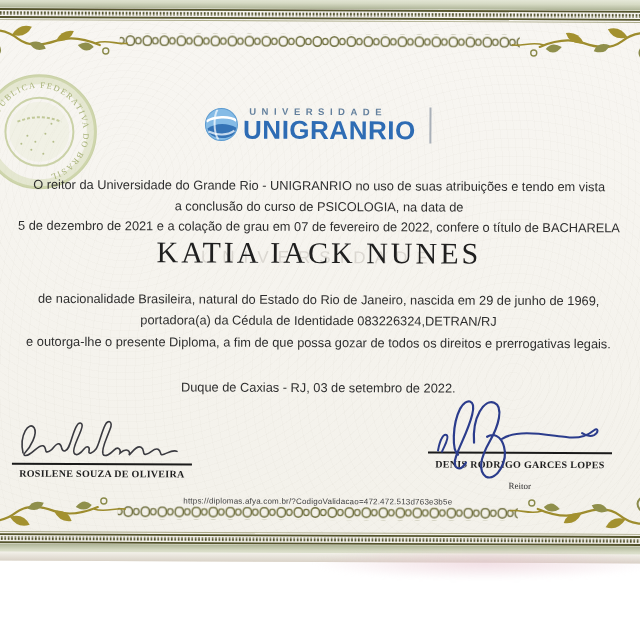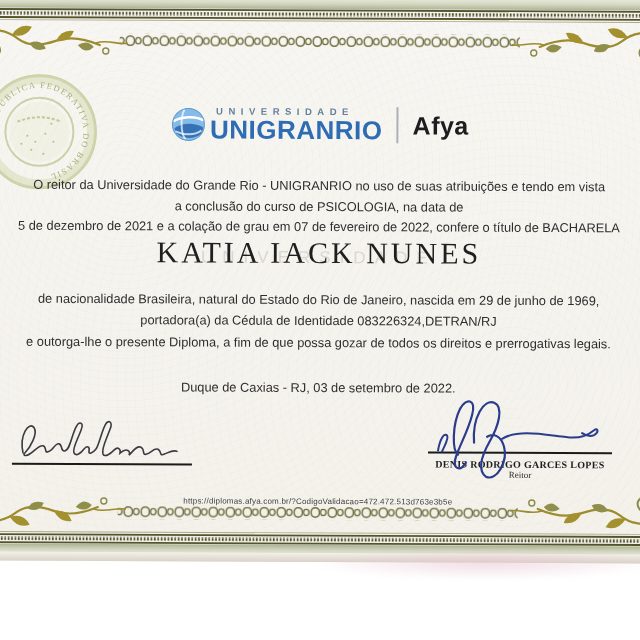--- a/index.html
+++ b/index.html
@@ -32,21 +32,21 @@
              font-size:17px;letter-spacing:9px;color:rgba(150,145,138,.28);
              font-family:"Liberation Sans",sans-serif;}
   .name{position:relative;font-family:"Liberation Serif",serif;font-size:30px;
         letter-spacing:3px;color:#1f1f1f;}
   .sig{position:absolute;text-align:center;}
   .sig-left{left:40px;top:420px;width:184px;}
   .sig-right{left:454px;top:398px;width:192px;height:96px;}
   .sig-line{height:1.6px;background:#1a1a1a;margin:0 2px;}
   .sig-name{font-family:"Liberation Serif",serif;font-weight:bold;font-size:10px;
             color:#1d1d1d;letter-spacing:.3px;margin-top:3px;}
-  .sig-title{font-family:"Liberation Serif",serif;font-size:9px;color:#2a2a2a;margin-top:1px;}
+  .sig-title{font-family:"Liberation Serif",serif;font-size:9px;color:#2a2a2a;margin-top:12px;}
   .sig-right .sig-scribble{position:absolute;left:0;top:-6px;pointer-events:none;}
   .sig-right .sig-line{position:absolute;left:2px;right:2px;top:57px;}
   .sig-right .sig-name{position:absolute;left:0;right:0;top:61px;}
   .sig-right .sig-title{position:absolute;left:0;right:0;top:74px;}
   .url-line{position:absolute;left:0;right:0;top:501px;text-align:center;
             font-size:8px;color:#3c3c3c;letter-spacing:.2px;}
   .paper-edge{position:absolute;left:0;right:0;bottom:0;height:9px;
               background:linear-gradient(#f3f1ea,#d9d2c7);}
   .photo-smudge{position:absolute;left:310px;top:552px;width:350px;height:28px;
                 background:radial-gradient(ellipse at 50% 40%, rgba(231,196,206,.55), rgba(231,196,206,0) 70%);
@@ -122,21 +122,20 @@
         <path d="M3,15 C10,10 26,9 33,14" stroke="#ffffff" stroke-width="2.5" fill="none"></path>
         <path d="M5,25 C14,29 24,29 31,24" stroke="#eaf3fb" stroke-width="2" fill="none" opacity="0.8"></path>
         <path d="M14,3 C10,10 10,26 15,33" stroke="#ffffff" stroke-width="2" fill="none" opacity="0.7"></path>
         <circle cx="18" cy="18" r="16" fill="none" stroke="#5d9bd0" stroke-width="1"></circle>
       </svg>
       <div class="logo-stack">
         <div class="universidade">UNIVERSIDADE</div>
         <div class="unigranrio">UNIGRANRIO</div>
       </div>
       <div class="logo-divider"></div>
-      <div class="afya">Afya</div>
     </div>
 
     <div class="bodyline l1">O reitor da Universidade do Grande Rio - UNIGRANRIO no uso de suas atribuições e tendo em vista</div>
     <div class="bodyline l2">a conclusão do curso de PSICOLOGIA, na data de</div>
     <div class="bodyline l3">5 de dezembro de 2021 e a colação de grau em 07 de fevereiro de 2022, confere o título de BACHARELA</div>
 
     <div class="name-wrap">
       <div class="watermark">UNIVERSIDADE</div>
       <div class="name">KATIA IACK NUNES</div>
     </div>
@@ -144,20 +143,21 @@
     <div class="bodyline l4">de nacionalidade Brasileira, natural do Estado do Rio de Janeiro, nascida em 29 de junho de 1969,</div>
     <div class="bodyline l5">portadora(a) da Cédula de Identidade 083226324,DETRAN/RJ</div>
     <div class="bodyline l6">e outorga-lhe o presente Diploma, a fim de que possa gozar de todos os direitos e prerrogativas legais.</div>
     <div class="bodyline dateline">Duque de Caxias - RJ, 03 de setembro de 2022.</div>
 
     <div class="sig sig-left">
       <svg width="176" height="44" viewBox="0 0 170 44" aria-hidden="true">
         <path d="M6,38 C2,20 12,6 17,13 C21,19 13,33 8,38 C5,41 9,42 13,39 C18,36 22,30 26,31 C30,32 27,38 31,37 C36,36 38,28 42,29 C46,30 43,37 48,36 C53,35 54,22 59,12 C62,6 67,7 64,15 C60,26 55,34 57,38 C59,42 64,38 67,34 C70,30 73,32 72,36 C71,40 76,38 79,34 C82,30 84,18 88,10 C91,4 96,6 93,14 C89,25 84,34 86,39 C88,43 94,38 97,35 C101,31 104,34 103,38 C110,32 114,36 112,40 C116,36 120,30 124,32 C128,34 125,40 129,39 C134,38 137,32 141,34 C145,36 142,41 147,39 C152,37 156,34 160,36" fill="none" stroke="#3a3a40" stroke-width="1.6" stroke-linecap="round"></path>
       </svg>
       <div class="sig-line"></div>
+      <div class="sig-name">ROSILENE SOUZA DE OLIVEIRA</div>
     </div>
 
     <div class="sig sig-right">
       <div class="sig-line"></div>
       <div class="sig-name">DENIS RODRIGO GARCES LOPES</div>
       <div class="sig-title">Reitor</div>
       <svg class="sig-scribble" width="192" height="100" viewBox="0 0 192 100" aria-hidden="true">
         <path d="M14,62 C16,50 20,44 23,47 C25,50 21,56 18,63" fill="none" stroke="#2b3c8c" stroke-width="2" stroke-linecap="round"></path>
         <path d="M34,66 C28,62 28,36 36,20 C42,9 52,10 48,26 C44,42 36,56 32,68 C28,80 36,84 42,74" fill="none" stroke="#2b3c8c" stroke-width="2.2" stroke-linecap="round"></path>
         <path d="M50,54 C48,28 60,10 70,14 C80,18 74,38 66,52 C57,68 54,82 62,88 C73,93 84,72 80,58 C77,47 69,44 63,48" fill="none" stroke="#2b3c8c" stroke-width="2.2" stroke-linecap="round"></path>

